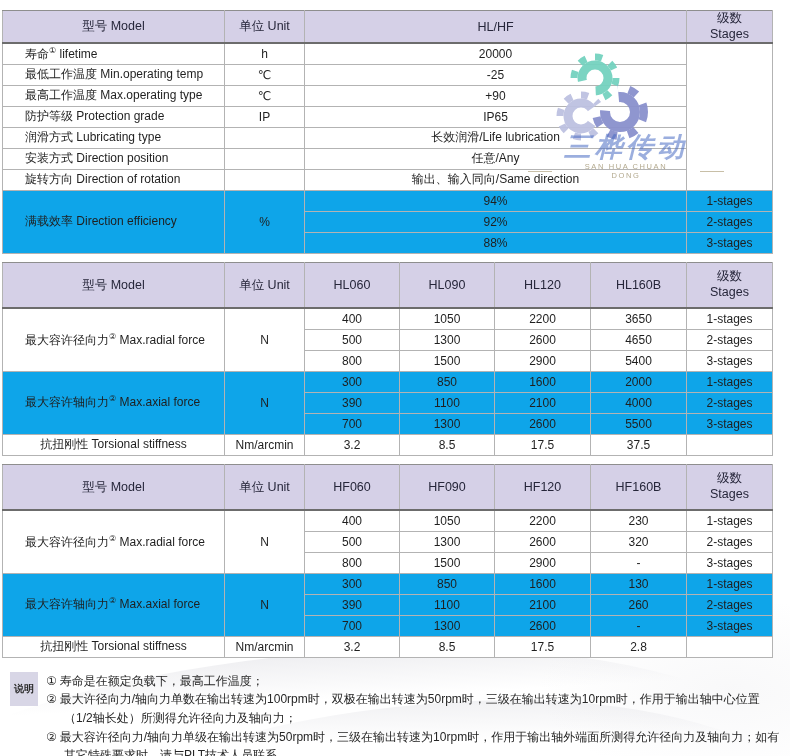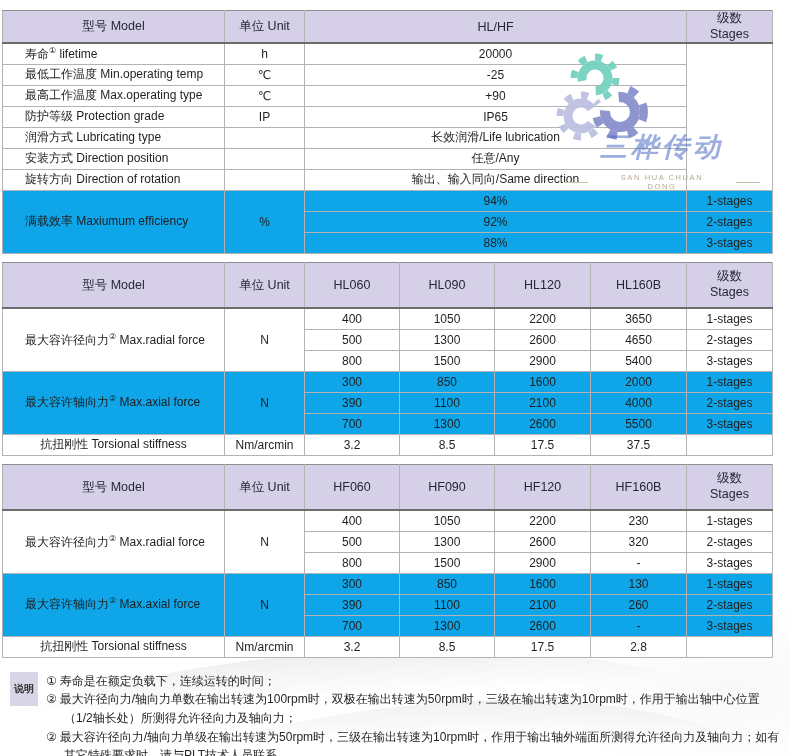--- a/index.html
+++ b/index.html
@@ -31,27 +31,27 @@
   .t1 tr.hr{height:30px;}
   .t2 tr.hr,.t3 tr.hr{height:46px;}
   .tbl tr.br{height:21px;}
   .tbl td.lbl{text-align:left;padding-left:22px;}
   .tbl tr.band td{background:#0ea5e9;}
   sup{font-size:8px;line-height:0;}
 
   
   .logo{position:absolute;z-index:3;pointer-events:none;}
   .logo-gears{left:533px;top:50px;}
-  .brand{left:564px;top:133px;width:196px;text-align:center;}
+  .brand{left:528px;top:133px;width:196px;text-align:center;}
   .brand-cn{
     font-family:"DejaVu Serif","Liberation Serif",serif;
     font-size:27px;font-weight:bold;font-style:italic;letter-spacing:4px;
     color:rgba(72,108,194,0.55);line-height:1.05;
   }
-  .brand-en-row{display:flex;align-items:center;justify-content:center;gap:18px;margin-top:12px;}
+  .brand-en-row{display:flex;align-items:center;justify-content:center;gap:18px;margin-top:1px;}
   .brand-en{font-size:7.5px;letter-spacing:1.6px;color:#b3a98e;}
   .brand-line{width:24px;height:1px;background:#c8bfa7;}
 
   
   .notes{position:relative;z-index:1;display:flex;gap:8px;margin:14px 10px 0 10px;font-size:12px;line-height:1.55;}
   .notes-label{flex:0 0 auto;align-self:flex-start;background:#d8d6e6;color:#2b2b2b;font-weight:bold;font-size:10px;padding:8px 4px;line-height:18px;}
   .notes-body{flex:1;}
   .note{padding-left:18px;text-indent:-18px;color:#262626;}
   .note .mark{margin-right:3px;}
 </style>
@@ -109,21 +109,21 @@
     <td class="lbl"><span>安装方式</span><sup></sup><span> Direction position</span></td>
     <td></td>
     <td>任意/Any</td>
   </tr>
   <tr class="br">
     <td class="lbl"><span>旋转方向</span><sup></sup><span> Direction of rotation</span></td>
     <td></td>
     <td>输出、输入同向/Same direction</td>
   </tr>
   <tr class="br band">
-    <td class="lbl" rowspan="3"><span>满载效率</span><sup></sup><span> Maxiumum efficiency</span></td>
+    <td class="lbl" rowspan="3"><span>满载效率</span><sup></sup><span> Direction efficiency</span></td>
     <td rowspan="3">%</td>
     <td>94%</td>
     <td>1-stages</td>
   </tr>
   <tr class="br band">
     <td>92%</td>
     <td>2-stages</td>
   </tr>
   <tr class="br band">
     <td>88%</td>
@@ -290,21 +290,21 @@
     <td>17.5</td>
     <td>2.8</td>
     <td></td>
   </tr>
   </tbody>
 </table>
 
 <div class="notes">
   <span class="notes-label">说明</span>
   <div class="notes-body">
-    <div class="note"><span class="mark">①</span><span>寿命是在额定负载下，连续运转的时间；</span></div>
+    <div class="note"><span class="mark">①</span><span>寿命是在额定负载下，最高工作温度；</span></div>
     <div class="note"><span class="mark">②</span><span>最大许径向力/轴向力单数在输出转速为100rpm时，双极在输出转速为50rpm时，三级在输出转速为10rpm时，作用于输出轴中心位置（1/2轴长处）所测得允许径向力及轴向力；</span></div>
     <div class="note"><span class="mark">②</span><span>最大容许径向力/轴向力单级在输出转速为50rpm时，三级在输出转速为10rpm时，作用于输出轴外端面所测得允许径向力及轴向力；如有其它特殊要求时，请与PLT技术人员联系。</span></div>
   </div>
 </div>
 
 <svg class="logo logo-gears" width="170" height="95" viewBox="0 0 170 95" style="position:absolute;left:533px;top:50px;opacity:0.95;">
   <defs>
     <mask id="mteal">
         <rect x="0" y="0" width="170" height="95" fill="#fff"></rect>
         <path d="M62 28 L23 37 L64 68 Z" fill="#000"></path>

